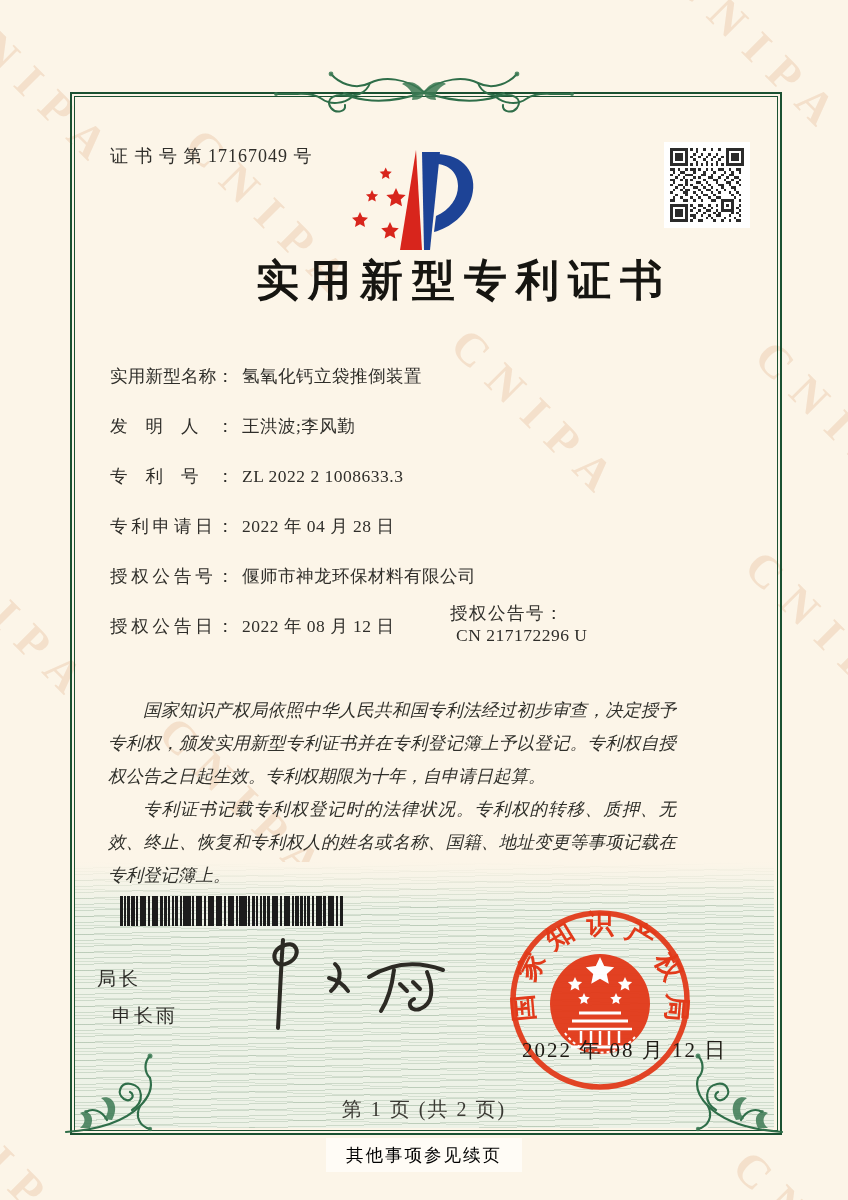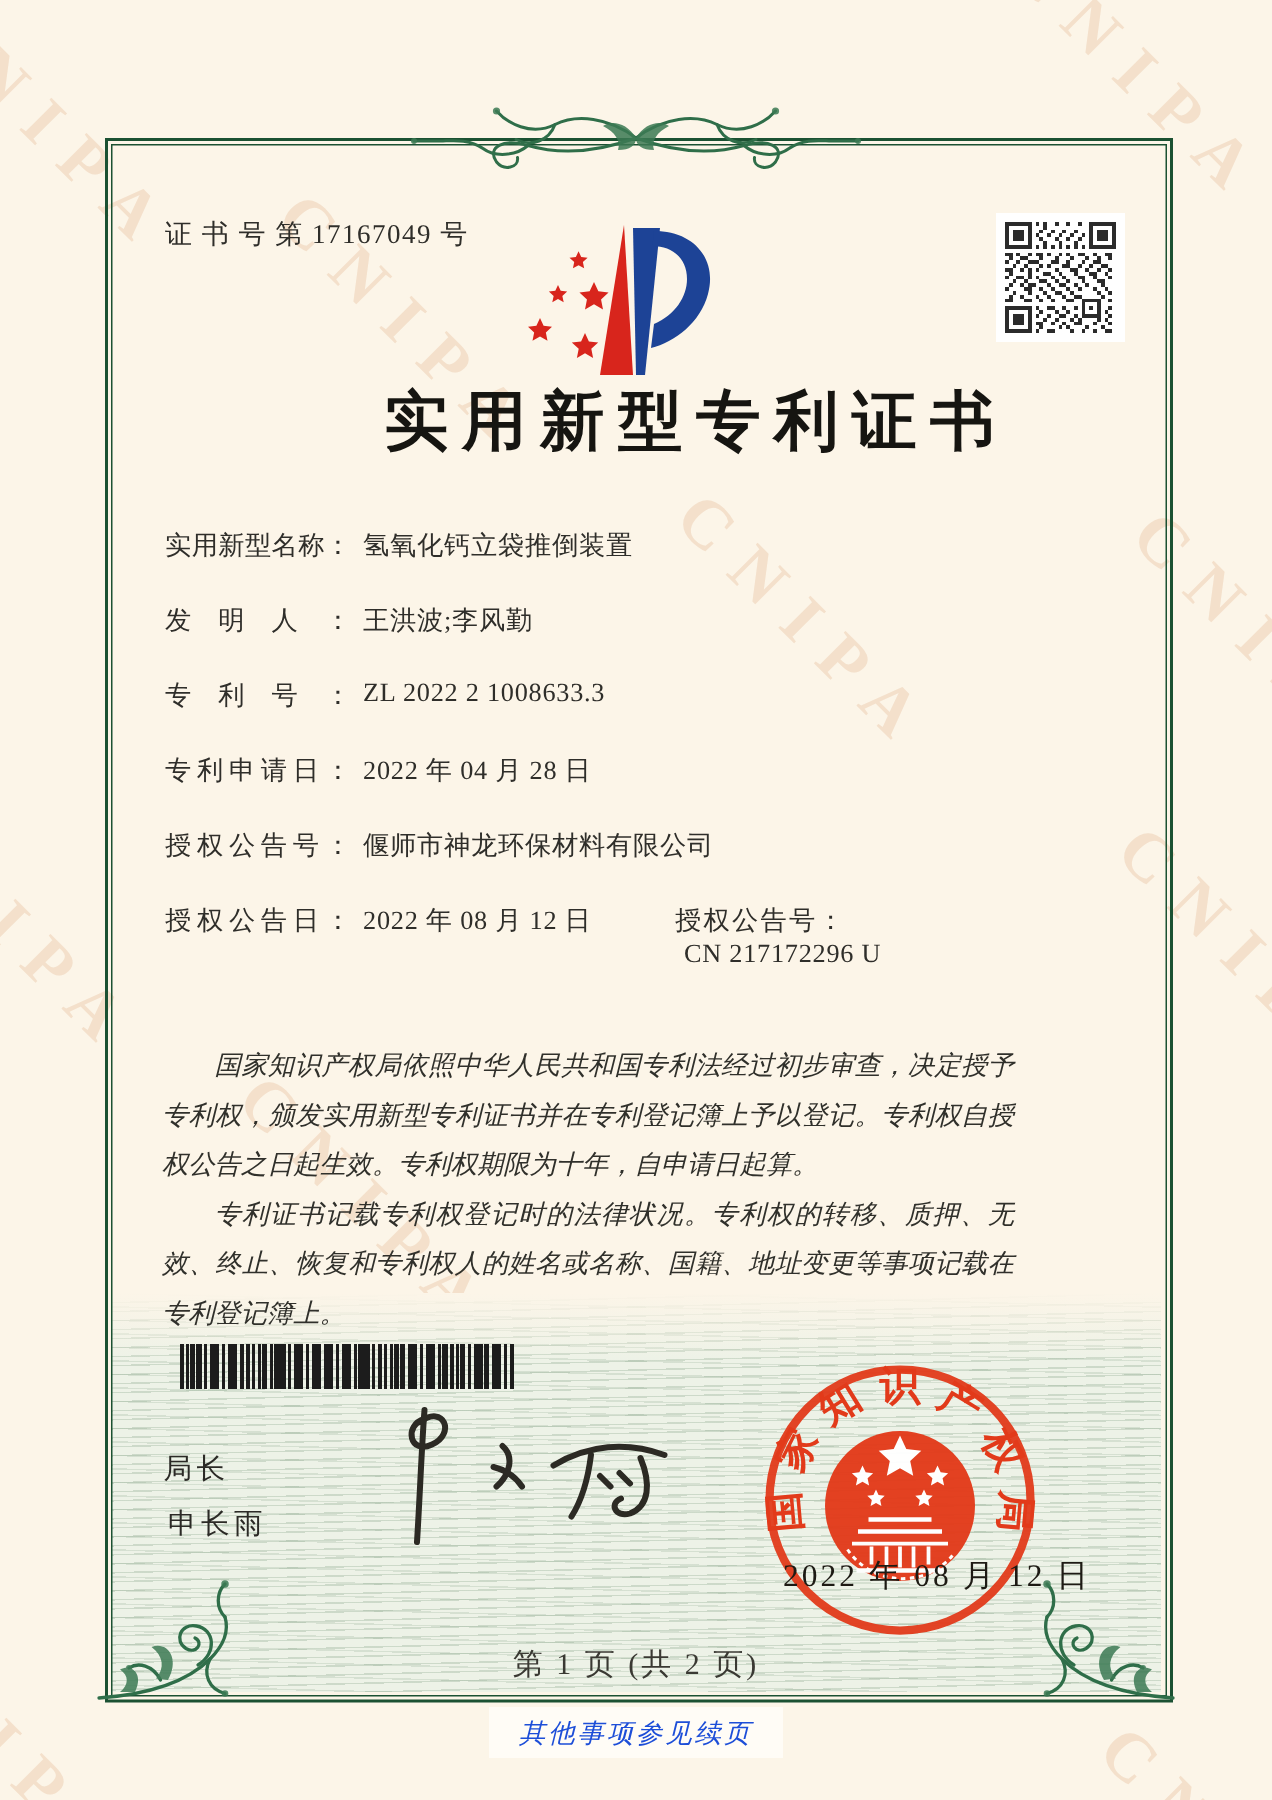--- a/index.html
+++ b/index.html
@@ -34,49 +34,49 @@
   
   .cert-no{position:absolute;left:110px;top:144px;z-index:5;font-size:18px;color:#2f2e2a;letter-spacing:1px;}
   .logo{position:absolute;left:352px;top:140px;z-index:5;}
   .qr{position:absolute;left:664px;top:142px;width:86px;height:86px;background:#ffffff;
       z-index:5;display:flex;align-items:center;justify-content:center;}
   .title{position:absolute;left:70px;top:252px;width:788px;z-index:5;text-align:center;
          font-size:43px;font-weight:bold;color:#161511;letter-spacing:9px;}
 
   
   .fields{position:absolute;left:110px;top:351px;width:600px;z-index:5;font-size:17.5px;color:#2f2e2a;}
-  .field-row{position:relative;height:50px;display:flex;align-items:flex-start;}
+  .field-row{position:relative;height:50px;display:flex;align-items:center;}
   .f-label{display:inline-block;width:124px;text-align-last:justify;text-align:justify;flex:0 0 124px;}
   .f-value{margin-left:8px;letter-spacing:0.5px;white-space:nowrap;}
   .grant-extra{position:absolute;left:340px;top:0;display:flex;flex-direction:column;}
   .grant-extra .f-label2{letter-spacing:1.5px;}
   .grant-extra .f-value{margin-left:6px;}
 
   
   .body-text{position:absolute;left:108px;top:694px;width:568px;z-index:5;
              font-size:17.5px;line-height:33px;color:#30302b;text-align:justify;font-style:italic;}
   .body-text p{margin:0;text-indent:2em;}
 
   
   .barcode{position:absolute;left:120px;top:896px;width:224px;height:30px;z-index:5;
      background-image:
        repeating-linear-gradient(90deg,#1c1c1c 0 2px,rgba(0,0,0,0) 2px 4px),
        repeating-linear-gradient(90deg,#1c1c1c 0 1px,rgba(0,0,0,0) 1px 7px),
        repeating-linear-gradient(90deg,#1c1c1c 0 3px,rgba(0,0,0,0) 3px 11px);}
-  .director-title{position:absolute;left:109px;top:966px;z-index:5;font-size:19px;color:#2b2a26;letter-spacing:3px;}
+  .director-title{position:absolute;left:97px;top:966px;z-index:5;font-size:19px;color:#2b2a26;letter-spacing:3px;}
   .director-name{position:absolute;left:112px;top:1003px;z-index:5;font-size:19px;color:#2b2a26;letter-spacing:3px;}
   .signature{position:absolute;left:242px;top:934px;z-index:6;}
   .seal{position:absolute;left:505px;top:905px;z-index:5;}
   .seal-date{position:absolute;left:522px;top:1036px;z-index:7;font-size:21px;color:#1d1a14;
              letter-spacing:2px;white-space:nowrap;}
   .page-indicator{position:absolute;left:70px;top:1096px;width:708px;text-align:center;z-index:5;
                   font-size:20px;color:#3a3933;letter-spacing:2px;}
   .continuation{position:absolute;left:70px;top:1138px;width:708px;text-align:center;z-index:5;}
   .continuation span{display:inline-block;background:rgba(255,253,247,0.9);padding:5px 20px;
-                     font-size:17.5px;font-style:italic;color:#1d4ed8;letter-spacing:2px;}
+                     font-size:17.5px;color:#000000;letter-spacing:2px;}
 </style>
 </head>
 <body>
 
 <div class="page">
 
   <span class="wm" style="left:-28px;top:-14px;">CNIPA</span>
   <span class="wm" style="left:700px;top:-48px;">CNIPA</span>
   <span class="wm" style="left:212px;top:118px;">CNIPA</span>
   <span class="wm" style="left:478px;top:318px;">CNIPA</span>

